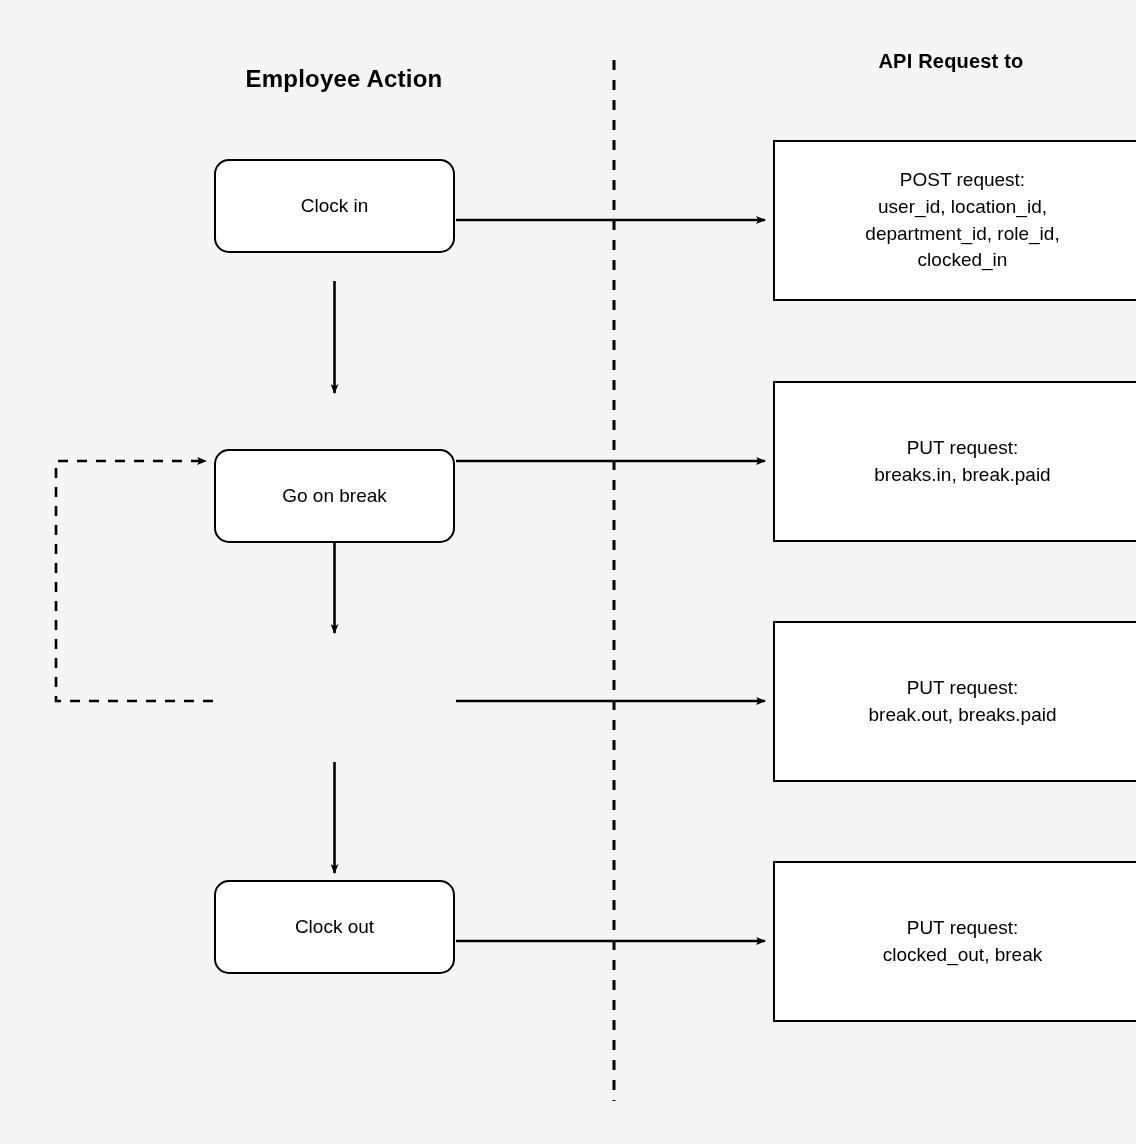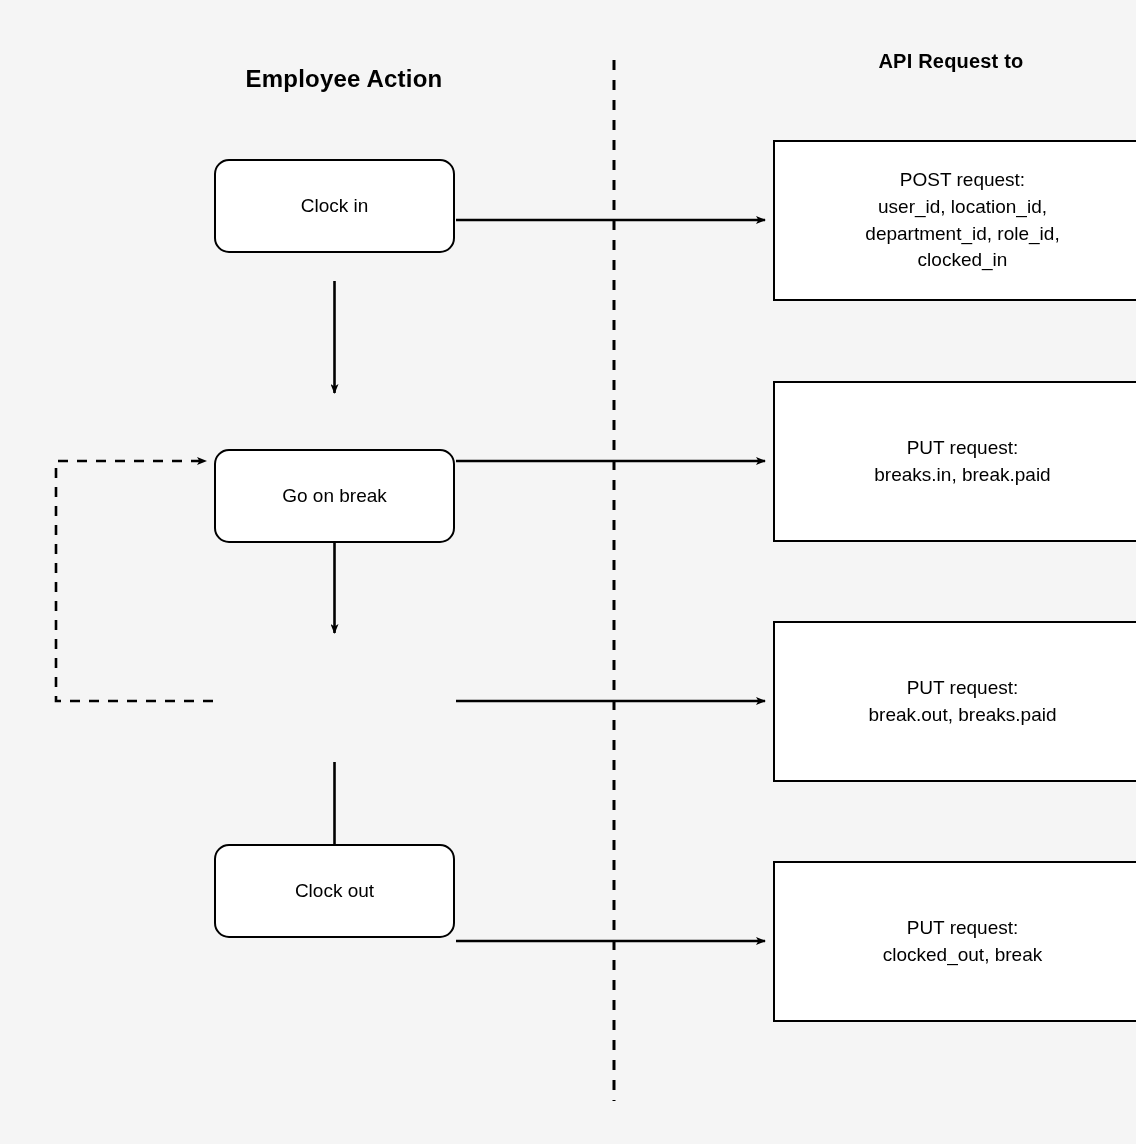--- a/index.html
+++ b/index.html
@@ -57,21 +57,21 @@
     display: flex;
     align-items: center;
     justify-content: center;
     font-size: 19px;
     color: #000000;
     text-align: center;
   }
   #action-clock-in     { top: 159px; }
   #action-go-on-break  { top: 405px; margin-top: 44px; }
   #action-complete-break { top: 640px; }
-  #action-clock-out    { top: 844px; }
+  #action-clock-out    { top: 880px; }
 
   
   .api-box {
     position: absolute;
     left: 773px;
     width: 379px;
     box-sizing: border-box;
     background: #ffffff;
     border: 2px solid #000000;
     display: flex;

